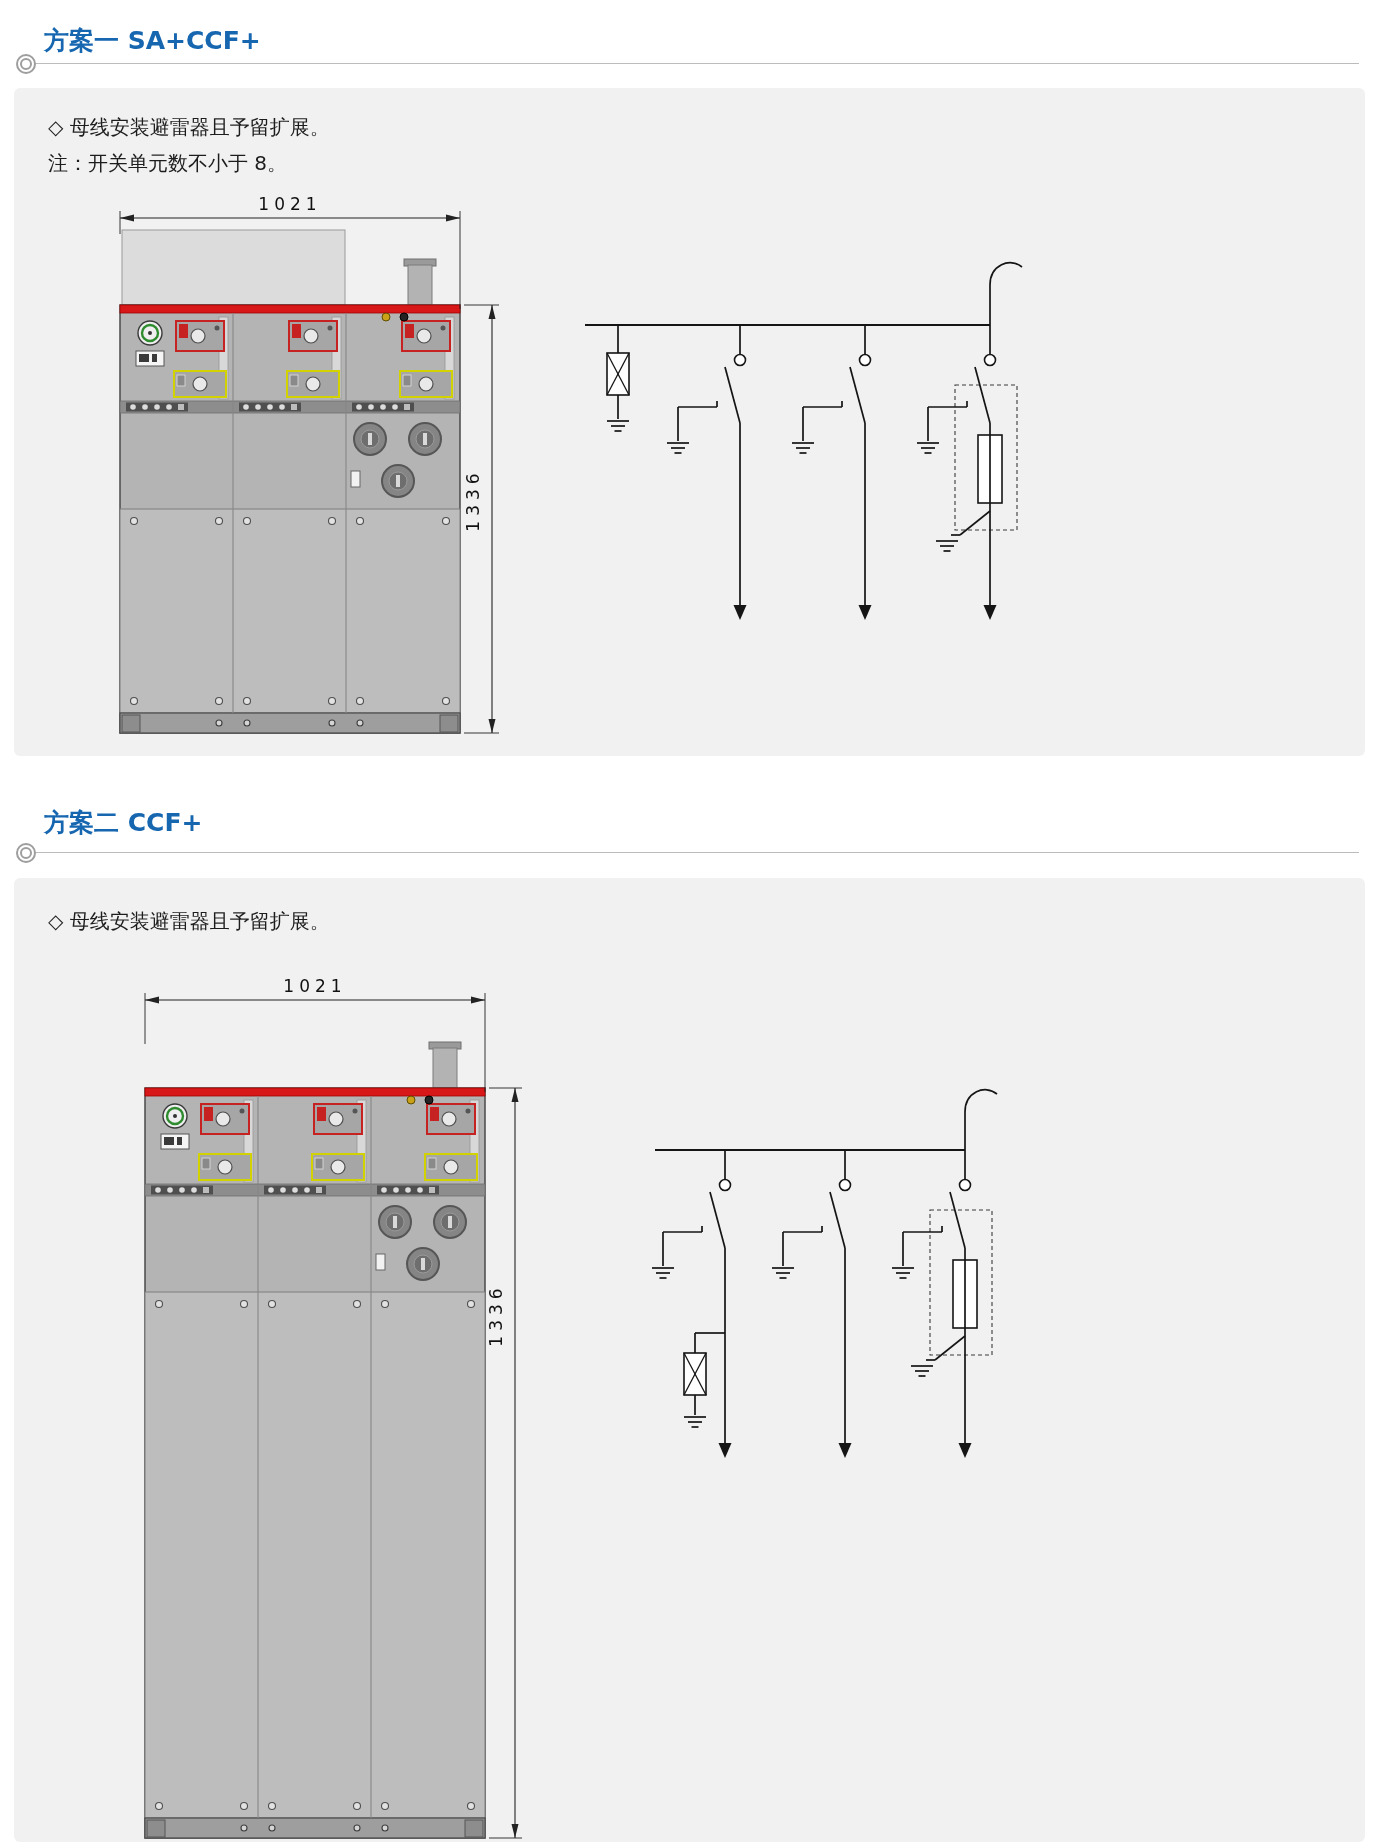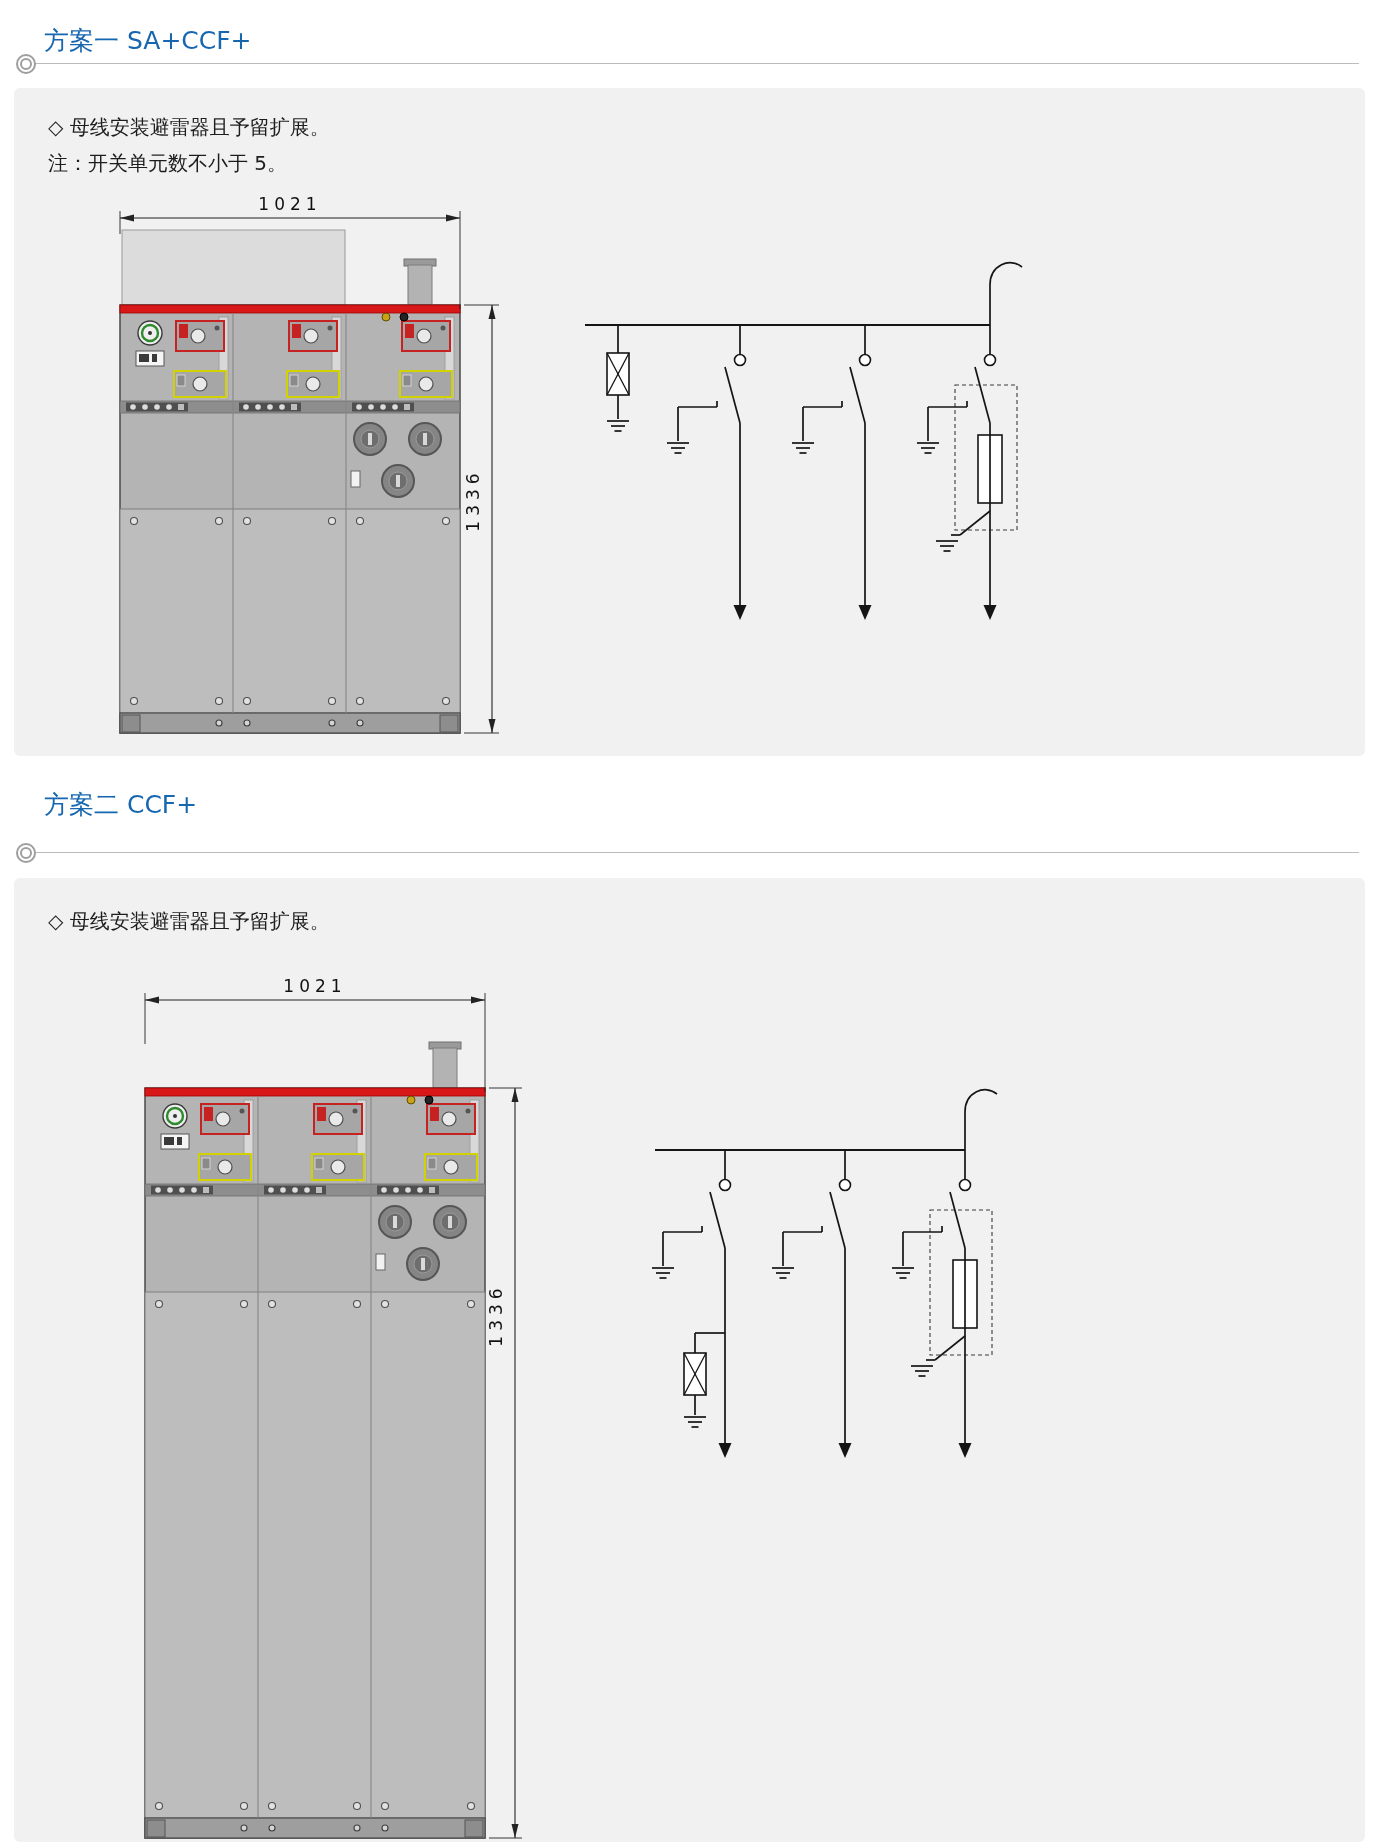--- a/index.html
+++ b/index.html
@@ -1,40 +1,40 @@
 <!DOCTYPE html>
 <html><head>
 <meta charset="utf-8">
 <style>
   *{margin:0;padding:0;box-sizing:border-box}
   html,body{background:#fff}
   .page{position:relative;width:1373px;height:1848px;background:#fff;overflow:hidden;
         font-family:"DejaVu Sans","Liberation Sans",sans-serif;color:#1d1d1d}
-  .title{position:absolute;left:44px;font-size:25px;font-weight:normal;color:#1766b0;white-space:nowrap}
+  .title{position:absolute;left:44px;font-size:25px;font-weight:bold;color:#1766b0;white-space:nowrap}
   .rule{position:absolute;left:28px;width:1331px;height:1px;background:#bcbcbc;z-index:1}
   .ring{position:absolute;left:16px;width:20px;height:20px;border:2px solid #9e9e9e;border-radius:50%;
         background:#fff;z-index:2;display:flex;align-items:center;justify-content:center}
   .ring::after{content:"";width:8px;height:8px;border:2px solid #9e9e9e;border-radius:50%}
   .card{position:absolute;left:14px;width:1351px;background:#f1f1f2;border-radius:6px;overflow:hidden}
   .note{position:absolute;font-size:20px;color:#1d1d1d;white-space:nowrap}
   .abs{position:absolute}
   svg text{font-family:"DejaVu Sans","Liberation Sans",sans-serif}
 </style>
 </head>
 <body>
 
 <div class="page">
 
   <h2 class="title" style="top:24px">方案一 SA+CCF+</h2>
   <div class="rule" style="top:63px"></div>
   <span class="ring" style="top:54px"></span>
 
   <div class="card" style="top:88px;height:668px">
     <p class="note" style="left:34px;top:26px">◇ 母线安装避雷器且予留扩展。</p>
-    <p class="note" style="left:34px;top:62px">注：开关单元数不小于 5。</p>
+    <p class="note" style="left:34px;top:62px">注：开关单元数不小于 8。</p>
     <svg id="cab1" class="abs" style="left:86px;top:107px" width="420" height="555" viewBox="0 0 420 555">
         <g>
           <rect x="22" y="35" width="223" height="75" fill="#dcdcdc" stroke="#9a9a9a" stroke-width="1"></rect>
           <g>
             <rect x="304" y="64" width="32" height="7" fill="#9a9a9a" stroke="#707070" stroke-width="1"></rect>
             <rect x="308" y="70" width="24" height="40" fill="#b3b3b3" stroke="#7d7d7d" stroke-width="1"></rect>
           </g>
           <rect x="20" y="110" width="340" height="428" fill="#b4b4b4" stroke="#4a4a4a" stroke-width="1.5"></rect>
           <rect x="20" y="110" width="340" height="8" fill="#d81818" stroke="#a00000" stroke-width="0.8"></rect>
           <rect x="20" y="206" width="340" height="12" fill="#8d8d8d" stroke="#6f6f6f" stroke-width="0.8"></rect>
@@ -256,21 +256,21 @@
               <line x1="373.5" y1="296" x2="380.5" y2="296" stroke="#151515" stroke-width="1.7"></line>
             </g>
           </g>
           <g>
             <path d="M413.5,350 L426.5,350 L420,365 Z" fill="#151515" stroke="none" stroke-width="1.7"></path>
           </g>
         </g>
       </svg>
   </div>
 
-  <h2 class="title" style="top:788px">方案二 CCF+</h2>
+  <h2 class="title" style="top:806px">方案二 CCF+</h2>
   <div class="rule" style="top:852px"></div>
   <span class="ring" style="top:843px"></span>
 
   <div class="card" style="top:878px;height:964px">
     <p class="note" style="left:34px;top:30px">◇ 母线安装避雷器且予留扩展。</p>
     <svg id="cab2" class="abs" style="left:111px;top:95px" width="430" height="872" viewBox="0 0 430 872">
         <g>
           <g>
             <rect x="304" y="69" width="32" height="7" fill="#9a9a9a" stroke="#707070" stroke-width="1"></rect>
             <rect x="308" y="75" width="24" height="40" fill="#b3b3b3" stroke="#7d7d7d" stroke-width="1"></rect>

